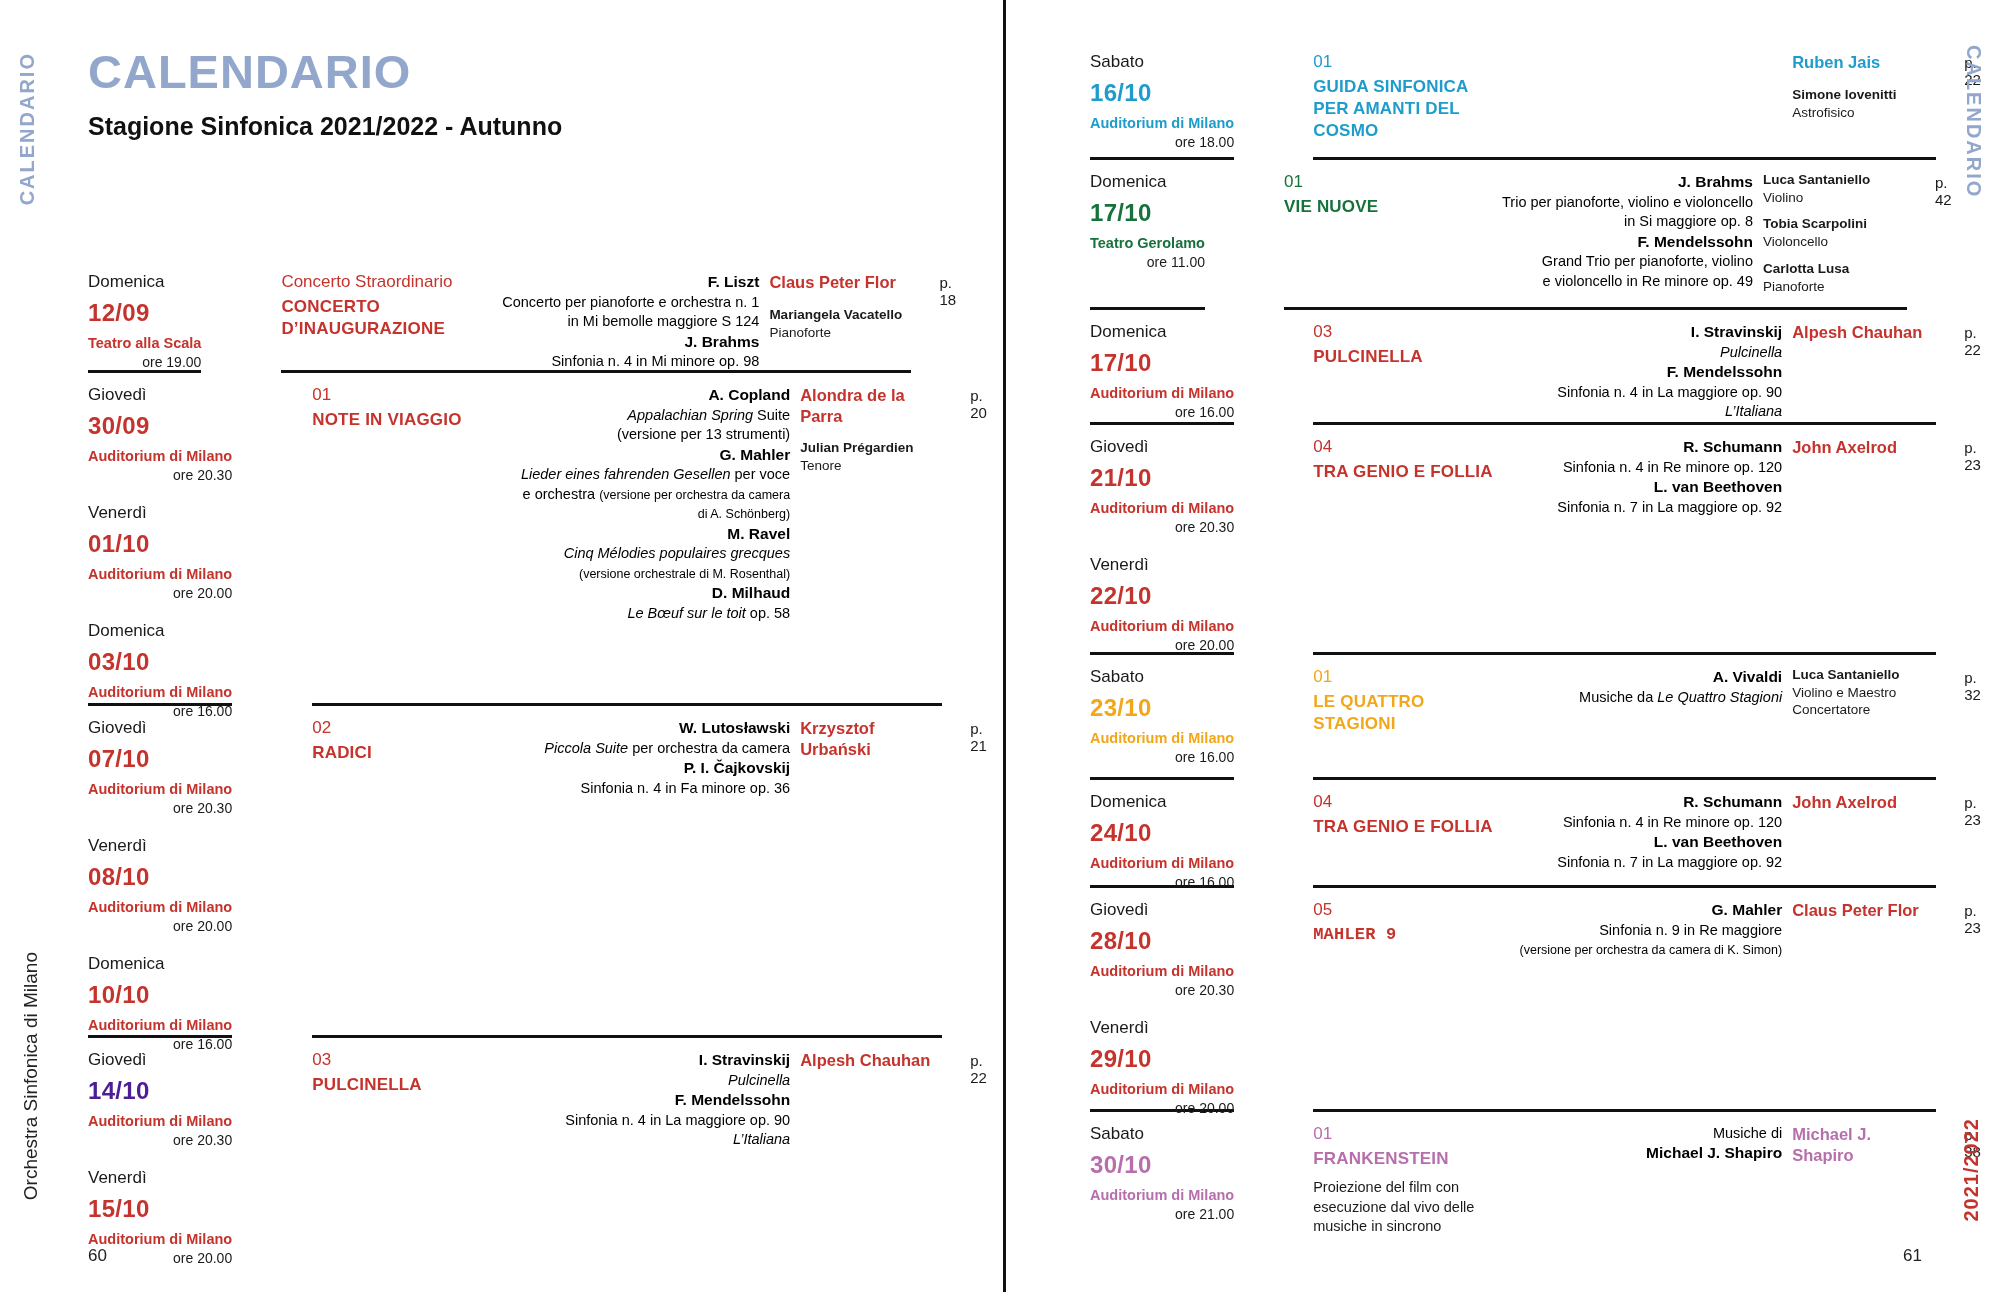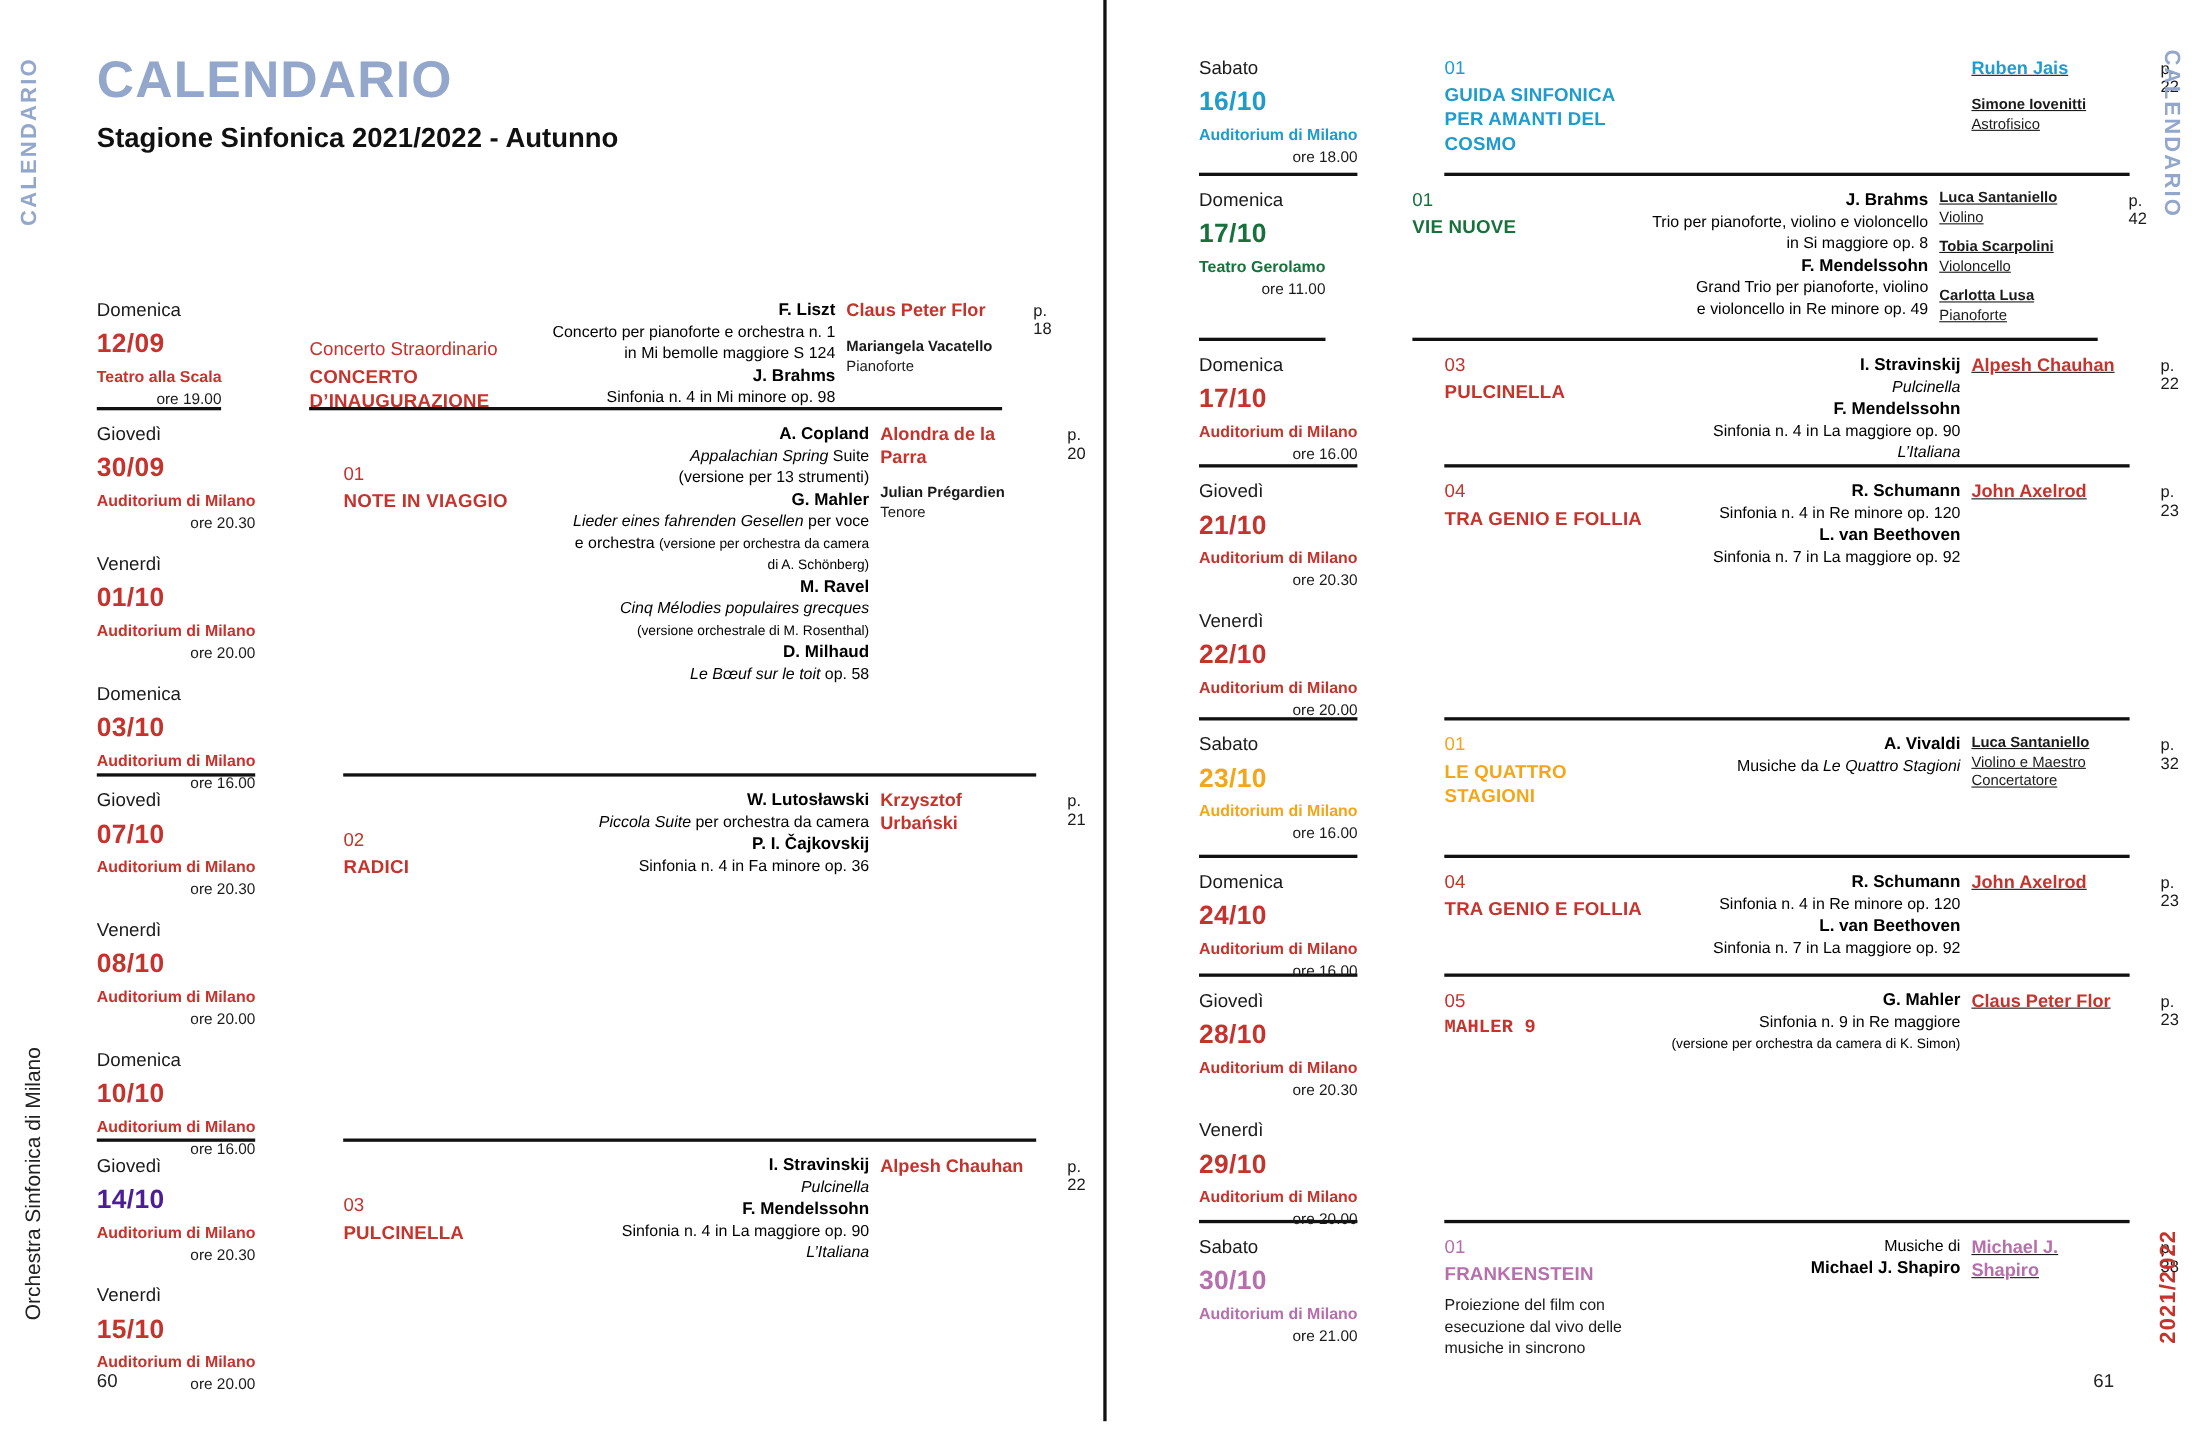--- a/index.html
+++ b/index.html
@@ -37,28 +37,28 @@
   .gap{flex:0 0 auto;}
   .pg-left .gap{width:24px;}
   .pg-right .gap{width:23px;}
   .c-content{box-sizing:border-box;display:flex;border-bottom:3px solid #111;padding-top:12px;}
   .pg-left .c-content{width:630px;}
   .pg-right .c-content{width:623px;}
   .row.last .c-date,.row.last .c-content{border-bottom:none;}
   .c-page{flex:1;padding-top:14px;font-size:15px;color:#1a1a1a;}
 
   .c-title{box-sizing:border-box;padding-right:15px;}
-  .pg-left .c-title{width:195px;margin-top:36px;}
+  .pg-left .c-title{width:195px;}
   .pg-right .c-title{width:192px;}
   .c-program{box-sizing:border-box;padding-right:10px;}
   .pg-left .c-program{width:293px;}
   .pg-right .c-program{width:287px;}
   .c-cond{box-sizing:border-box;padding-right:6px;}
   .pg-left .c-cond{width:142px;}
-  .pg-right .c-cond{width:144px;text-decoration:underline;}
+  .pg-right .c-cond{width:144px;}
 
   .dblk{margin-bottom:20px;}
   .dblk:last-child{margin-bottom:0;}
   .wd{font-size:17px;color:#1a1a1a;margin-bottom:7px;}
   .dt{font-size:24px;font-weight:bold;letter-spacing:.3px;margin-bottom:9px;}
   .vn{font-size:14.5px;font-weight:bold;line-height:1.1;margin-bottom:2px;white-space:nowrap;}
   .tm{font-size:14px;color:#1a1a1a;text-align:right;}
 
   .num{font-size:17px;margin-bottom:4px;white-space:pre;}
   .ttl{font-size:17px;font-weight:bold;line-height:1.3;letter-spacing:.2px;white-space:pre;}

